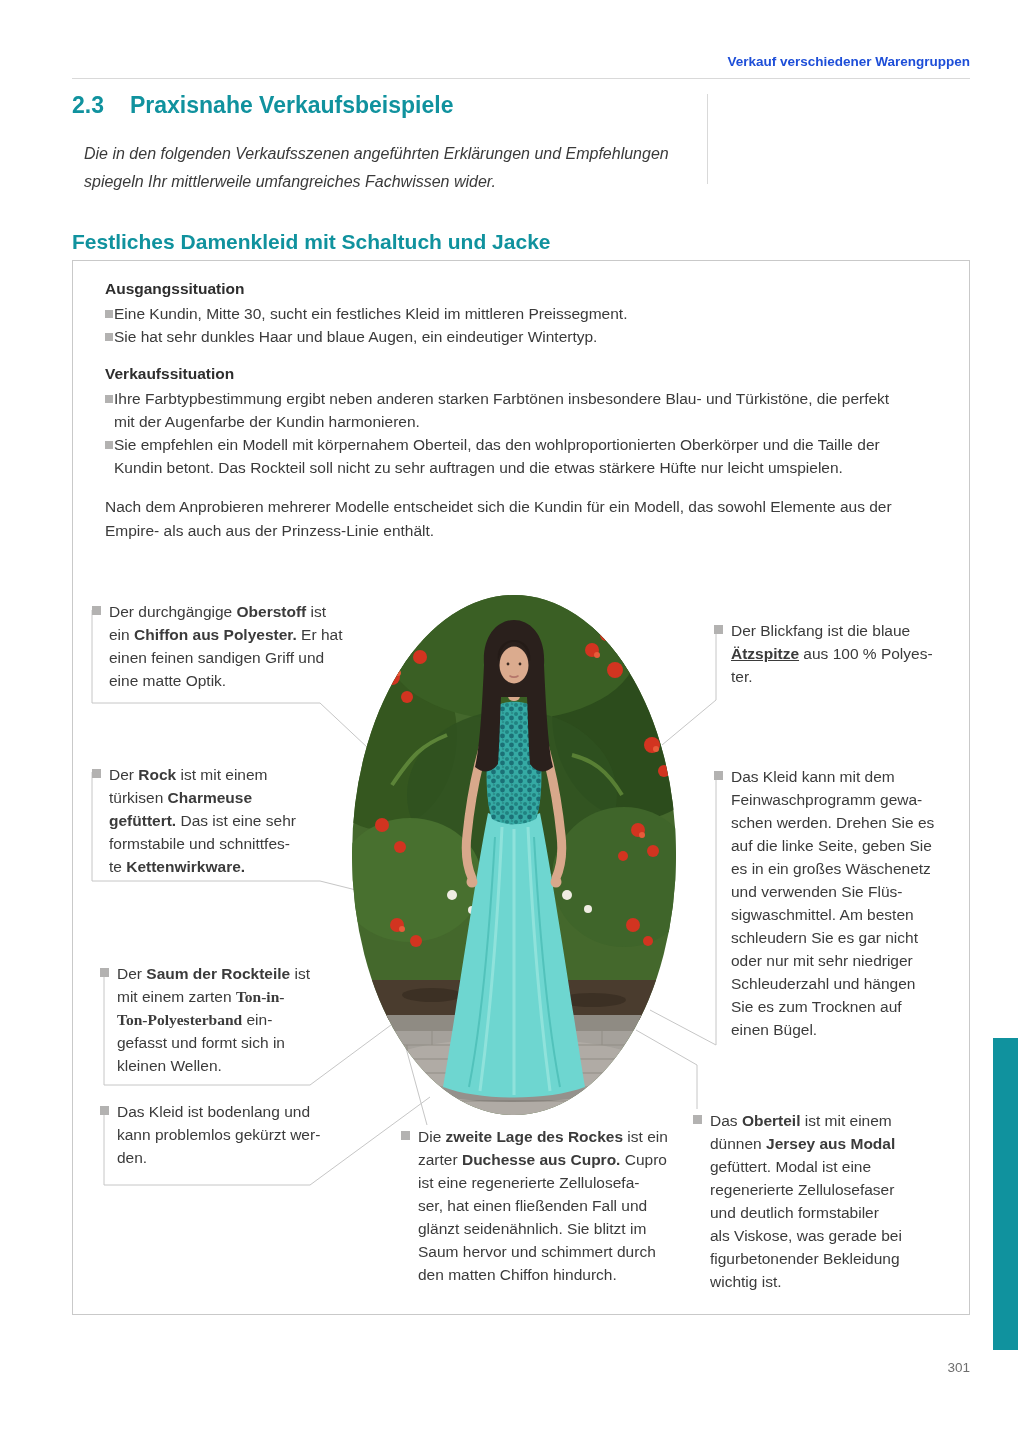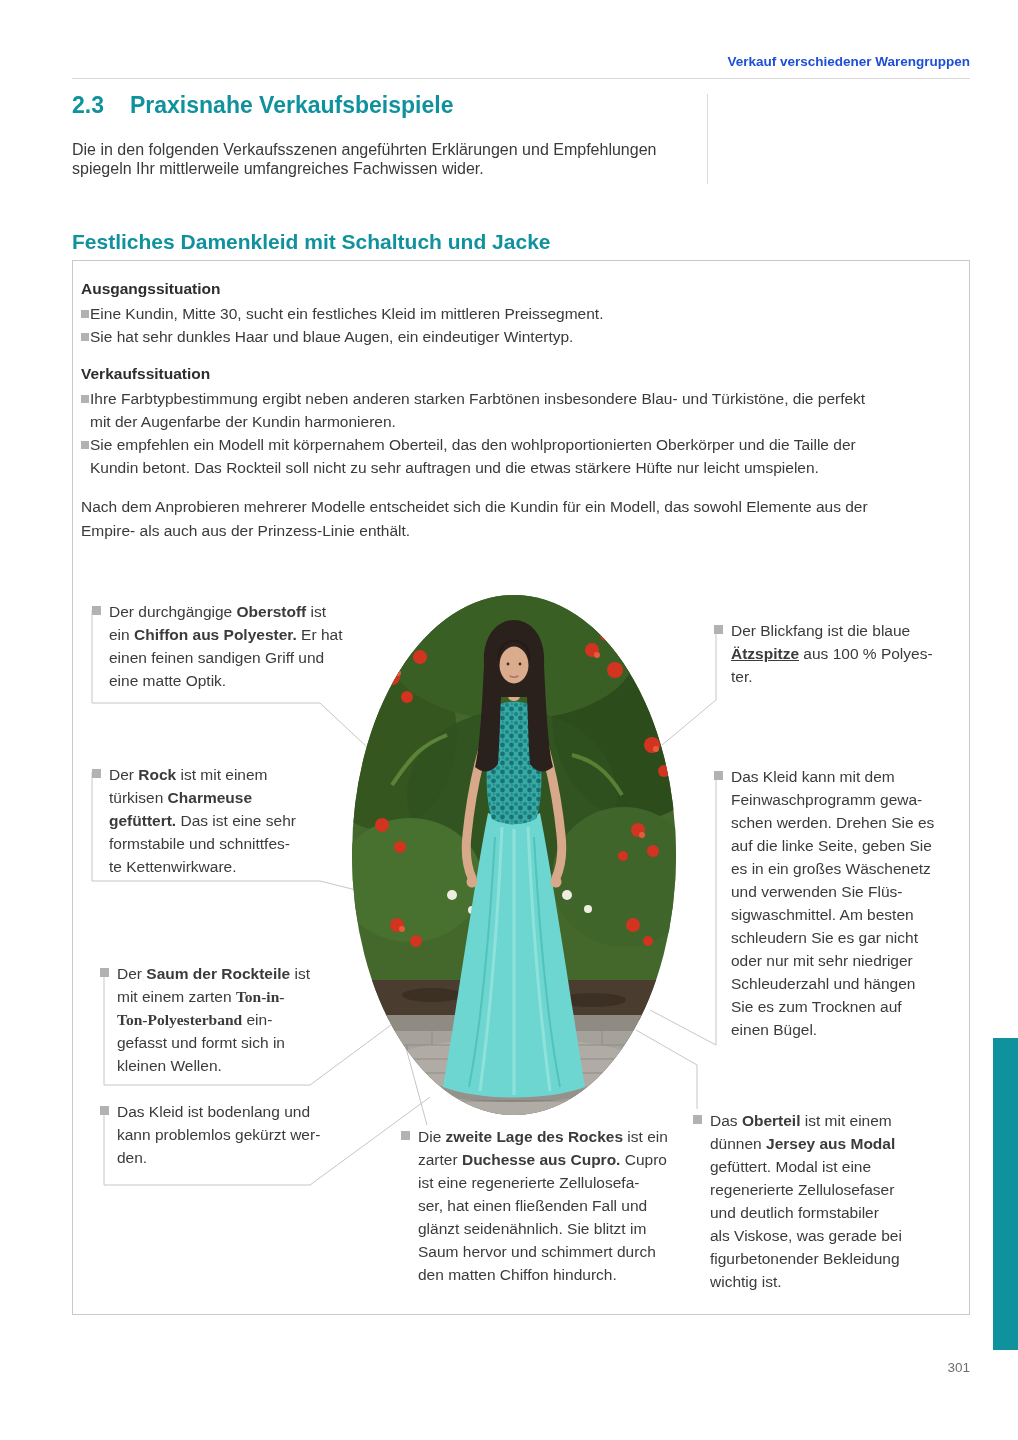--- a/index.html
+++ b/index.html
@@ -7,25 +7,25 @@
     position:relative;width:1018px;height:1440px;background:#ffffff;overflow:hidden;
     font-family:"Liberation Sans","DejaVu Sans",sans-serif;color:#3a3a3a;
   }
   .running-header{
     position:absolute;top:54px;right:48px;font-size:13.5px;font-weight:bold;color:#1d4ed8;
   }
   .header-rule{position:absolute;left:72px;top:78px;width:898px;height:1px;background:#d9d9d9;}
   .section-title{position:absolute;left:72px;top:92px;font-size:23px;font-weight:bold;color:#10929e;}
   .section-title .num{margin-right:26px;}
   .intro-divider{position:absolute;left:707px;top:94px;width:1px;height:90px;background:#d9d9d9;}
-  .intro{position:absolute;left:72px;top:140px;width:640px;font-size:16px;line-height:19px;white-space:pre-wrap;}
+  .intro{position:absolute;left:84px;top:140px;width:640px;font-size:16px;line-height:28px;white-space:pre-wrap;font-style:italic;}
   .subsection-title{position:absolute;left:72px;top:230px;font-size:21px;font-weight:bold;color:#10929e;}
   .main-box{
     position:absolute;left:72px;top:260px;width:898px;height:1055px;
-    border:1px solid #c9c9c9;box-sizing:border-box;padding:16px 8px;
+    border:1px solid #c9c9c9;box-sizing:border-box;padding:16px 32px;
   }
   .sit-title{font-size:15.5px;font-weight:bold;color:#2e2e2e;line-height:23px;}
   ul.sitlist{list-style:none;margin:2px 0 14px 0;padding:0;}
   ul.sitlist li{display:flex;gap:1px;font-size:15.5px;line-height:23px;}
   .li-sq{flex:0 0 auto;width:8px;height:8px;background:#b3b2b1;margin-top:8px;}
   .li-text{white-space:pre-wrap;}
   .after-par{margin:16px 0 0 0;font-size:15.5px;line-height:24px;white-space:pre-wrap;}
   .figure{position:absolute;left:72px;top:585px;width:898px;height:728px;}
   .leader-lines{position:absolute;left:0;top:0;width:898px;height:728px;}
   .photo{position:absolute;left:280px;top:10px;width:324px;height:520px;}
@@ -217,21 +217,21 @@
 ein </span><span style="font-weight: bold;">Chiffon aus Polyester.</span><span> Er hat
 einen feinen sandigen Griff und
 eine matte Optik.</span></div>
     </div>
     <div class="callout c1">
       <span class="c-sq"></span>
       <div class="callout-text"><span>Der </span><span style="font-weight: bold;">Rock</span><span> ist mit einem
 türkisen </span><span style="font-weight: bold;">Charmeuse
 gefüttert.</span><span> Das ist eine sehr
 formstabile und schnittfes-
-te </span><span style="font-weight: normal;">Kettenwirkware.</span></div>
+te </span><span style="font-weight: bold;">Kettenwirkware.</span></div>
     </div>
     <div class="callout c2">
       <span class="c-sq"></span>
       <div class="callout-text"><span>Der </span><span style="font-weight: bold;">Saum der Rockteile</span><span> ist
 mit einem zarten </span><span style="font-weight: bold; font-family: Liberation Serif, serif;">Ton-in-
 Ton-Polyesterband</span><span> ein-
 gefasst und formt sich in
 kleinen Wellen.</span></div>
     </div>
     <div class="callout c3">

